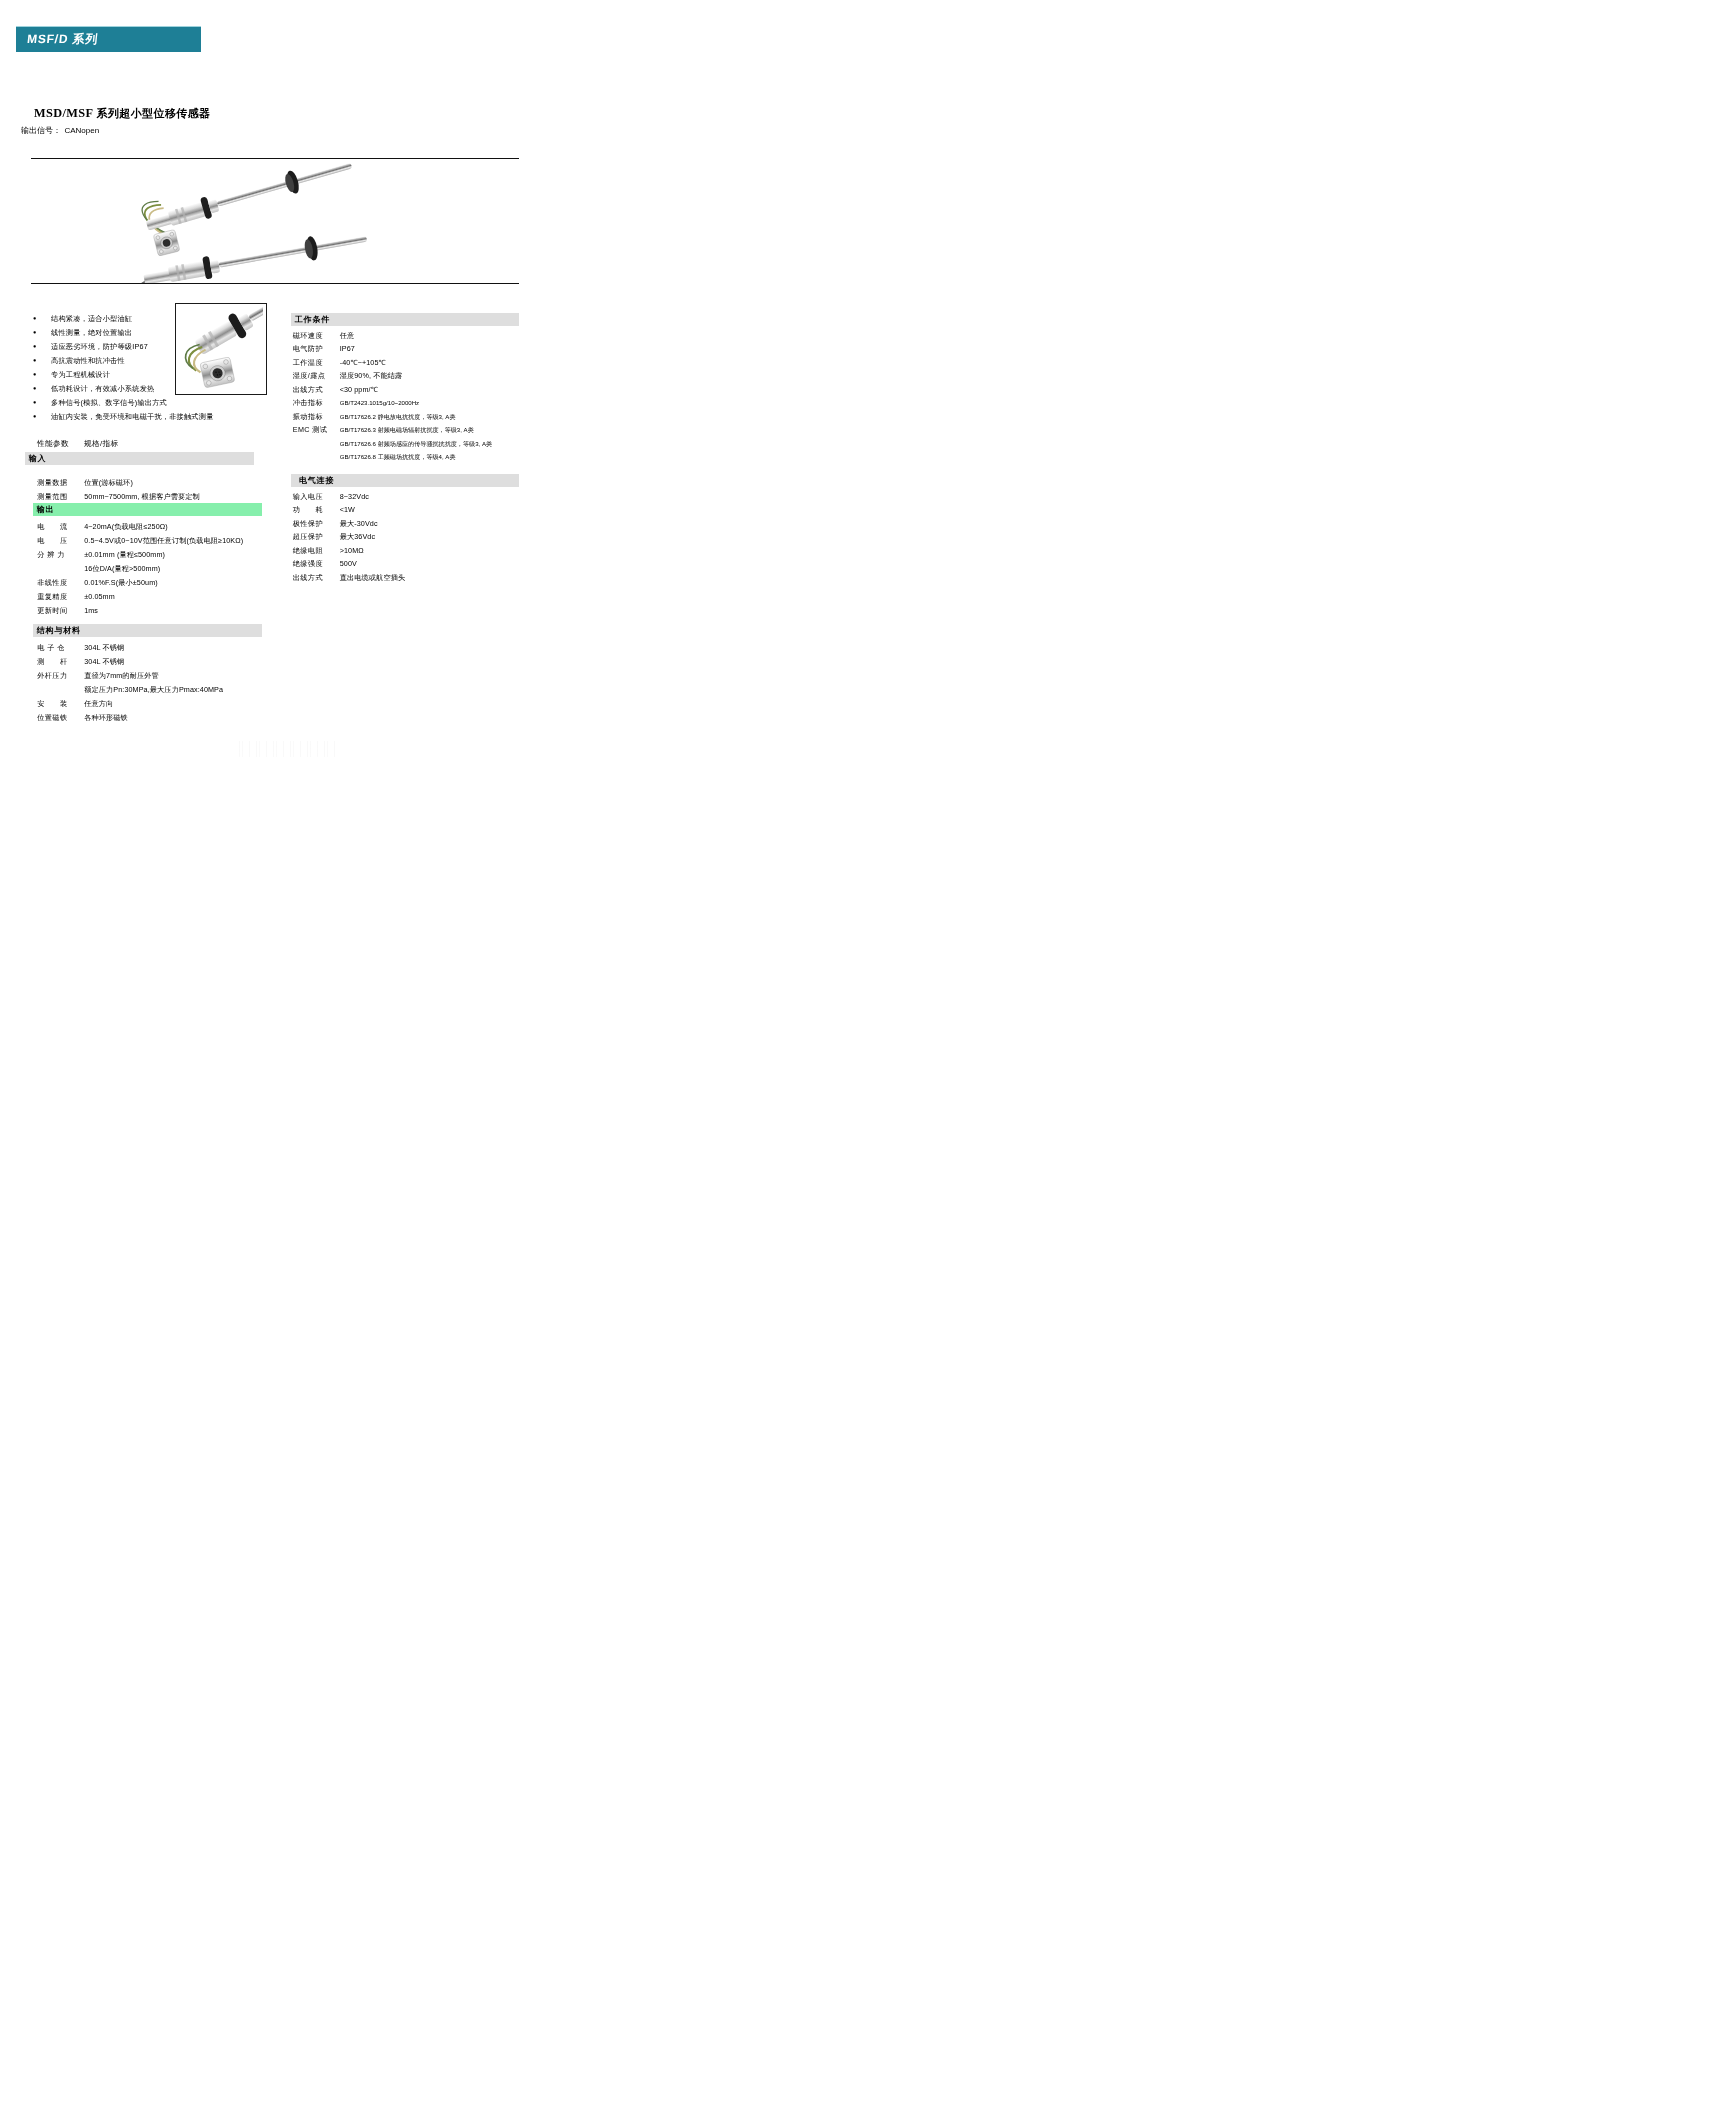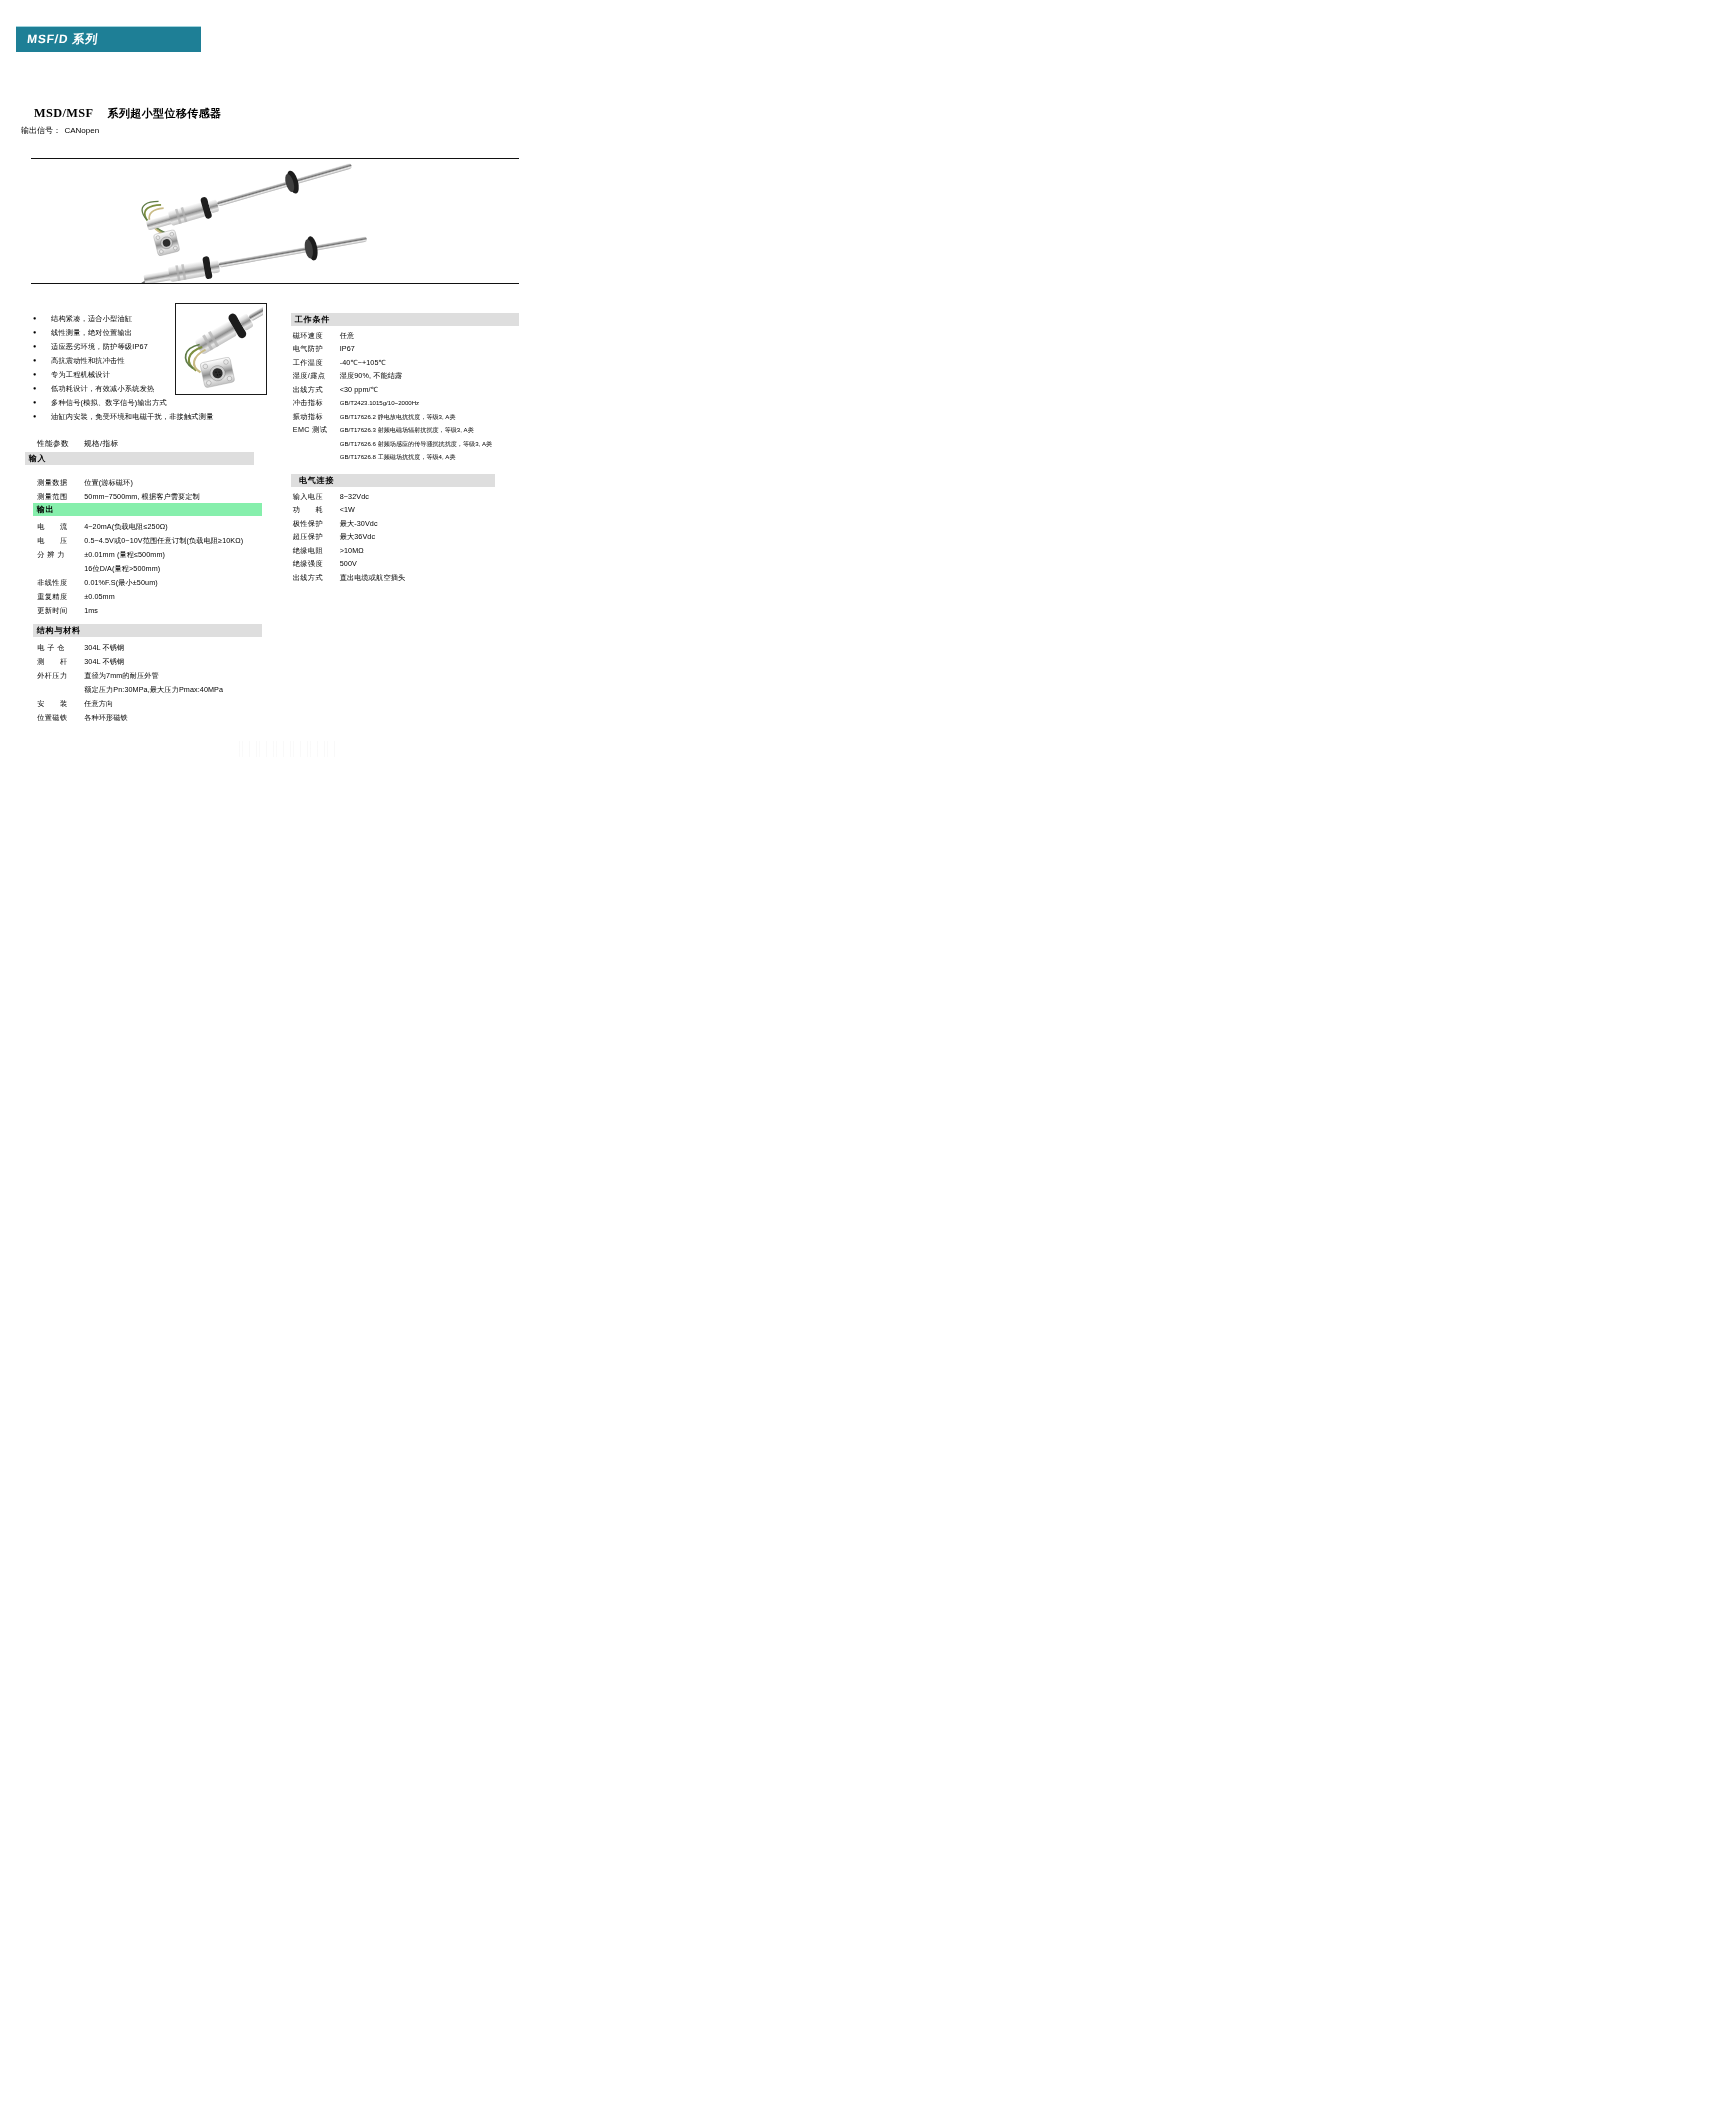--- a/index.html
+++ b/index.html
@@ -6,21 +6,21 @@
   .page{position:relative;width:576px;height:777px;background:#ffffff;overflow:hidden;
         font-family:"Liberation Sans",sans-serif;color:#000;}
   
   .series-bar{position:absolute;left:16px;top:26px;width:185px;height:26px;
               display:flex;align-items:center;padding-left:11px;box-sizing:border-box;
               border-top:0.8px solid #9fd3dd;}
   .series-bar span{color:#fff;font-size:12px;font-weight:700;letter-spacing:0.8px;
                    transform:skewX(-6deg);}
   .title-row{position:absolute;left:34px;top:106px;white-space:nowrap;}
   .t-latin{font-family:"Liberation Serif",serif;font-size:12.3px;font-weight:700;letter-spacing:0.4px;}
-  .t-cn{font-size:11px;font-weight:700;margin-left:14px;letter-spacing:0.4px;}
+  .t-cn{font-size:11px;font-weight:700;margin-left:3px;letter-spacing:0.4px;}
   .subtitle{position:absolute;left:21px;top:125px;font-size:8px;}
   .subtitle .sv{margin-left:3.4px;}
   .rule{position:absolute;left:31px;width:488px;height:1.3px;background:#111;}
   
   .photo-main{position:absolute;left:31px;top:160px;width:488px;height:123px;}
   .thumb-box{position:absolute;left:175px;top:303px;width:90px;height:90px;
              border:1.3px solid #1a1a1a;background:#fff;}
   
   .features{position:absolute;left:33px;top:314px;width:263px;margin:0;padding:0;list-style:none;}
   .features li{display:flex;align-items:flex-start;line-height:9.3px;margin-bottom:4.7px;
@@ -41,21 +41,21 @@
   
   #in-bar{left:25px;top:452px;width:229px;}
   #in-rows{left:33px;top:478px;width:229px;}
   #out-bar{left:33px;top:503px;width:229px;}
   #out-rows{left:33px;top:522px;width:229px;}
   #st-bar{left:33px;top:624px;width:229px;}
   #st-rows{left:33px;top:643px;width:229px;}
   
   #wc-bar{left:291px;top:313px;width:228px;}
   #wc-rows{left:291px;top:331px;width:237px;}
-  #el-bar{left:291px;top:474px;width:204px;padding-left:8px;}
+  #el-bar{left:291px;top:474px;width:228px;padding-left:8px;}
   #el-rows{left:291px;top:492px;width:231px;}
   
   .watermark{position:absolute;left:239px;top:741px;width:97px;height:16px;opacity:0.05;
     background:repeating-linear-gradient(90deg,#888 0 1.3px,transparent 1.3px 3.4px,#999 3.4px 4.2px,
                transparent 4.2px 10.2px,#888 10.2px 11.4px,transparent 11.4px 17px);}
 </style>
 </head>
 <body>
 
 <div class="page">

